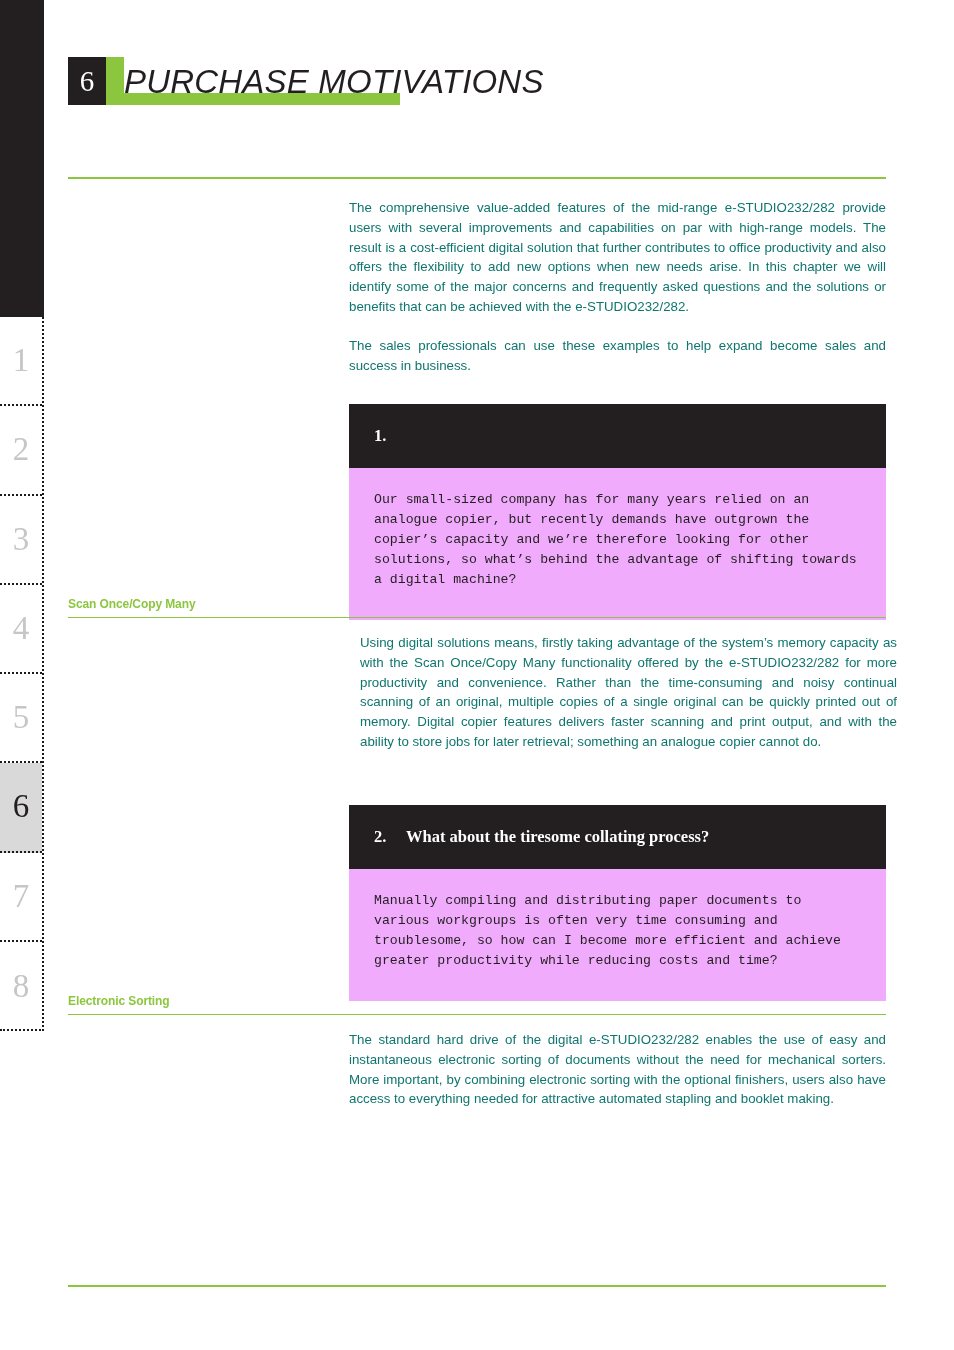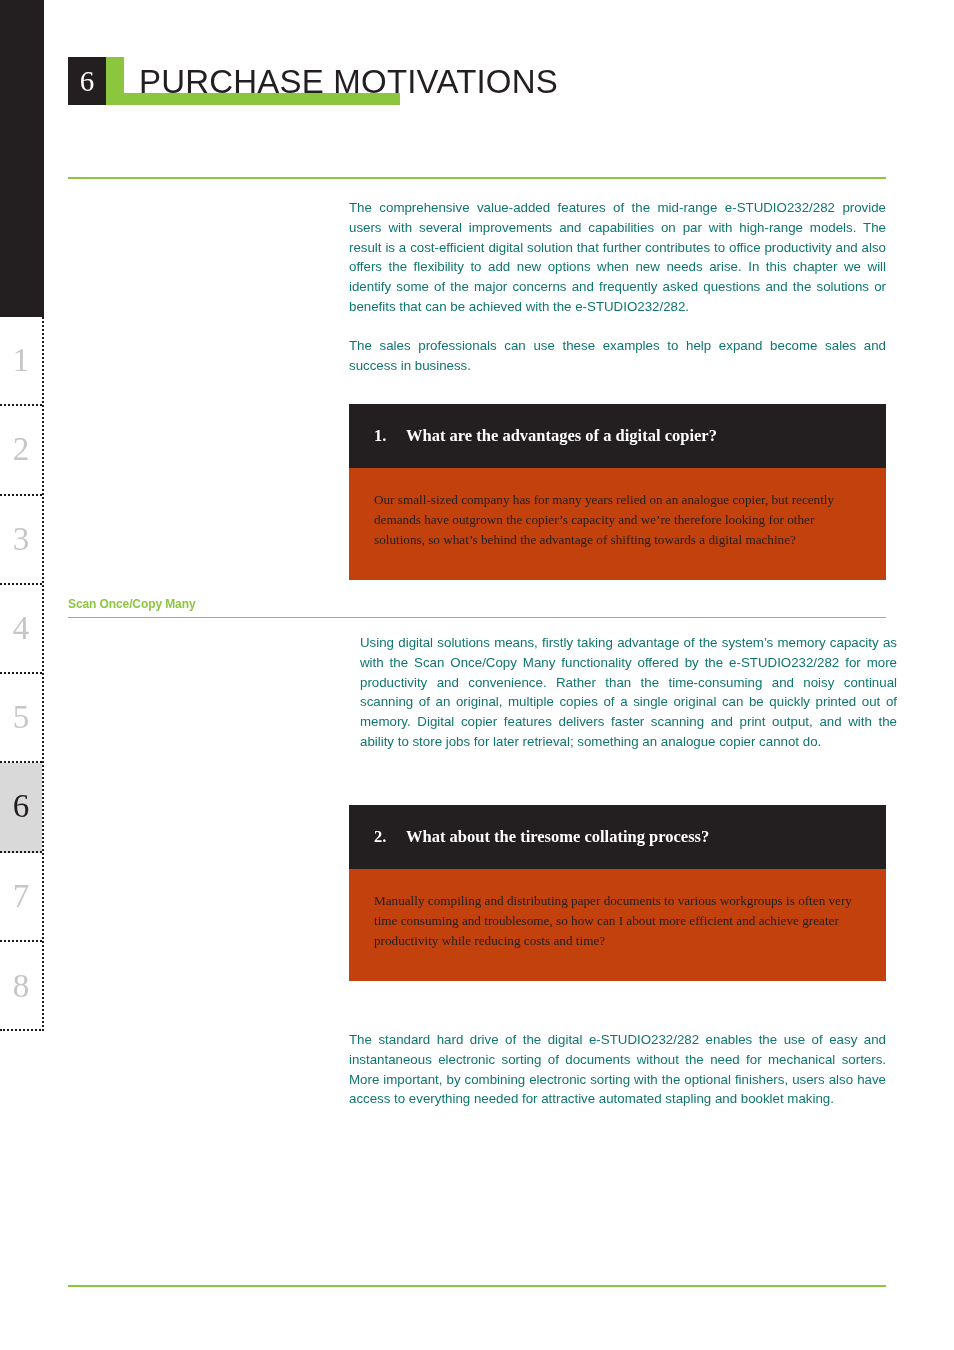--- a/index.html
+++ b/index.html
@@ -119,31 +119,31 @@
     left: 38px;
     top: 36px;
     width: 294px;
     height: 12px;
     background: #8cc63f;
     z-index: 1;
   }
   .chap-title {
     position: relative;
     z-index: 3;
-    margin-left: 28px;
-    padding-left: 5px;
+    margin-left: 18px;
     display: flex;
     align-items: center;
     font-family: "Liberation Sans", sans-serif;
     font-size: 33px;
     font-weight: 400;
     letter-spacing: 0.2px;
     color: #231f20;
     line-height: 1;
     white-space: nowrap;
+    font-style: italic;
   }
 
   
   .rule-green {
     position: absolute;
     left: 0;
     width: 818px;
     height: 2px;
     background: #8cc63f;
   }
@@ -183,25 +183,25 @@
     font-family: "Liberation Serif", serif;
     font-weight: bold;
     font-size: 16.5px;
     line-height: 1.2;
   }
   .qa-head .qnum {
     width: 32px;
     flex: 0 0 32px;
   }
   .qa-body {
-    background: #c2410c;
+    background: #f0abfc;
     color: #231f20;
     padding: 22px 25px 30px 25px;
     box-sizing: border-box;
-    font-family: Liberation Serif, serif;
+    font-family: Liberation Mono, monospace;
     font-size: 13.2px;
     line-height: 20px;
     text-align: left;
   }
 
   
   .section-head {
     position: absolute;
     left: 0;
     width: 818px;
@@ -296,42 +296,45 @@
   <div class="rule-green" id="rule-top"></div>
 
   <div class="body-col" style="top:198px;">
     <p class="body">The comprehensive value-added features of the mid-range e-STUDIO232/282 provide users with several improvements and capabilities on par with high-range models. The result is a cost-efficient digital solution that further contributes to office productivity and also offers the flexibility to add new options when new needs arise. In this chapter we will identify some of the major concerns and frequently asked questions and the solutions or benefits that can be achieved with the e-STUDIO232/282.</p>
     <p class="body">The sales professionals can use these examples to help expand become sales and success in business.</p>
   </div>
 
   <div class="qa-block" style="top:404px;">
     <div class="qa-head">
       <span class="qnum">1.</span>
-      <span>What are the advantages of a digital copier?</span>
     </div>
     <div class="qa-body">Our small-sized company has for many years relied on an analogue copier, but recently demands have outgrown the copier’s capacity and we’re therefore looking for other solutions, so what’s behind the advantage of shifting towards a digital machine?</div>
   </div>
 
   <div class="section-head" style="top:598px;">
     <div class="sh-text">Scan Once/Copy Many</div>
     <div class="sh-rule"></div>
   </div>
 
   <div class="body-col" style="top:633px;margin-left:11px;">
     <p class="body">Using digital solutions means, firstly taking advantage of the system’s memory capacity as with the Scan Once/Copy Many functionality offered by the e-STUDIO232/282 for more productivity and convenience. Rather than the time-consuming and noisy continual scanning of an original, multiple copies of a single original can be quickly printed out of memory. Digital copier features delivers faster scanning and print output, and with the ability to store jobs for later retrieval; something an analogue copier cannot do.</p>
   </div>
 
   <div class="qa-block" style="top:805px;">
     <div class="qa-head">
       <span class="qnum">2.</span>
       <span>What about the tiresome collating process?</span>
     </div>
-    <div class="qa-body">Manually compiling and distributing paper documents to various workgroups is often very time consuming and troublesome, so how can I about more efficient and achieve greater productivity while reducing costs and time?</div>
-  </div>
-
+    <div class="qa-body">Manually compiling and distributing paper documents to various workgroups is often very time consuming and troublesome, so how can I become more efficient and achieve greater productivity while reducing costs and time?</div>
+  </div>
+
+  <div class="section-head" style="top:995px;">
+    <div class="sh-text">Electronic Sorting</div>
+    <div class="sh-rule"></div>
+  </div>
 
   <div class="body-col" style="top:1030px;">
     <p class="body">The standard hard drive of the digital e-STUDIO232/282 enables the use of easy and instantaneous electronic sorting of documents without the need for mechanical sorters. More important, by combining electronic sorting with the optional finishers, users also have access to everything needed for attractive automated stapling and booklet making.</p>
   </div>
 
   <div class="rule-green" id="rule-bottom"></div>
 
   <div id="page-number">
     <div class="circle">28</div>
   </div>

